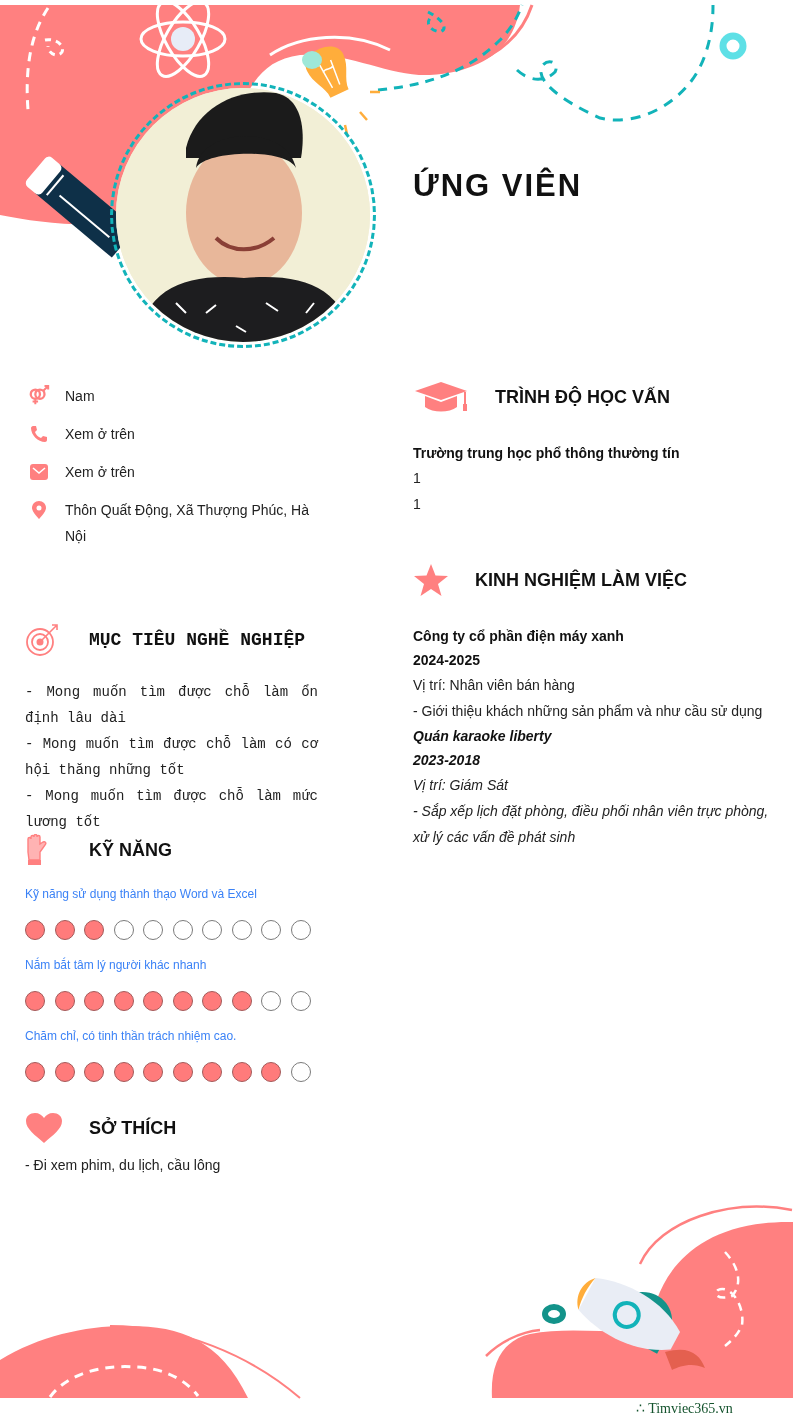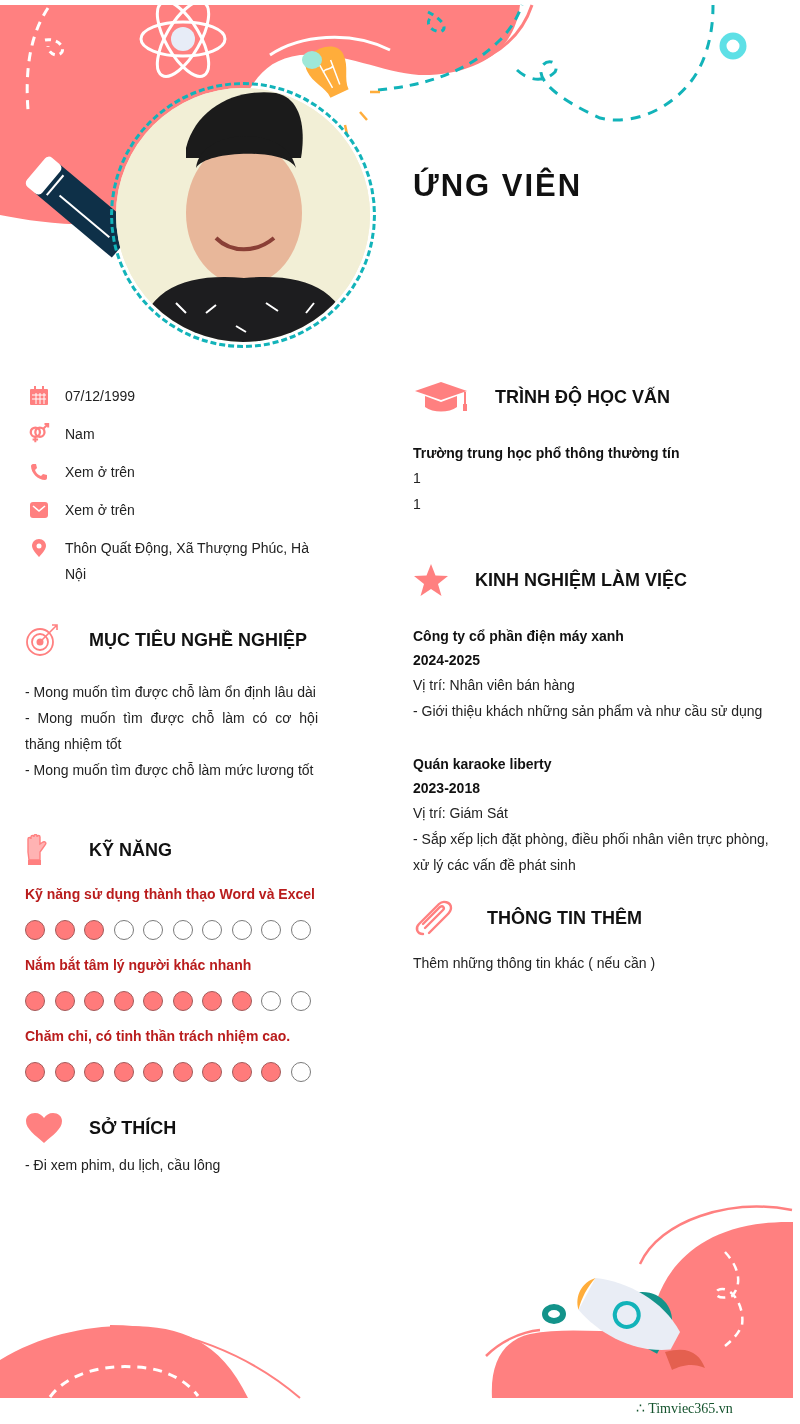--- a/index.html
+++ b/index.html
@@ -22,21 +22,21 @@
   .contact-row .ic { width: 22px; height: 22px; margin-right: 15px; margin-top: 2px; flex: 0 0 22px; display: flex; align-items: center; justify-content: center; }
   .contact-row .txt { font-size: 14px; line-height: 26px; color: #222; }
 
   .section-title { display: flex; align-items: center; gap: 14px; }
   .section-title .ic { width: 40px; height: 36px; display: flex; align-items: center; justify-content: flex-start; }
   .section-title .t { font-size: 18px; font-weight: 700; color: #111; }
 
   .left-col { position: absolute; left: 25px; width: 293px; }
   .para { font-size: 14px; line-height: 26px; color: #222; text-align: justify; }
 
-  .skill-label { font-size: 14px; line-height: 20px; color: #b91c1c; font-weight: bold; }
+  .skill-label { font-size: 12px; line-height: 20px; color: #3b82f6; }
   .dots { display: flex; gap: 9.5px; margin: 16px 0 15px 0; }
   .dot { width: 20px; height: 20px; border-radius: 50%; border: 1.5px solid #7b7b7b; background: #fff; }
   .dot.on { background: #ff7b7b; border-color: #a35a5a; }
 
   .right-col { position: absolute; left: 413px; width: 370px; }
   .bold { font-weight: 700; font-size: 14px; line-height: 24px; color: #111; }
   .line { font-size: 14px; line-height: 26px; color: #222; }
 
   .watermark { position: absolute; left: 636px; top: 1400px; font-family: Liberation Serif, serif; font-size: 14px; color: #14532d; }
 </style>
@@ -111,31 +111,20 @@
       <path d="M20,254 C30,200 70,185 128,190 C190,185 225,200 240,254 Z" fill="#1d1d1f"></path>
       <path d="M60,215 l10,10 M90,225 l10,-8 M150,215 l12,8 M190,225 l8,-10 M120,238 l10,6" stroke="#ffffff" stroke-width="2"></path>
     </svg>
   </div>
 
   <div class="name">ỨNG VIÊN</div>
 
   <div class="contact">
     <div class="contact-row">
       <span class="ic">
-        <svg width="20" height="20" viewBox="0 0 20 20">
-            <rect x="1" y="3" width="18" height="16" rx="1" fill="#ff8080"></rect>
-            <rect x="5" y="0" width="2" height="5" fill="#ff8080"></rect>
-            <rect x="13" y="0" width="2" height="5" fill="#ff8080"></rect>
-            <path d="M3,9 H17 M3,13 H17 M7,7 V18 M11,7 V18 M15,7 V18" stroke="#fff" stroke-width="1"></path>
-          </svg>
-      </span>
-      <span class="txt">07/12/1999</span>
-    </div>
-    <div class="contact-row">
-      <span class="ic">
         <svg width="24" height="22" viewBox="0 0 24 22">
             <circle cx="8" cy="9" r="5" fill="none" stroke="#ff8080" stroke-width="2.5"></circle>
             <circle cx="13" cy="9" r="5" fill="none" stroke="#ff8080" stroke-width="2.5"></circle>
             <path d="M8,14 V20 M5,17 H11 M17,5 L22,0 M18,0 H22 V4" stroke="#ff8080" stroke-width="2.2" fill="none"></path>
           </svg>
       </span>
       <span class="txt">Nam</span>
     </div>
     <div class="contact-row">
       <span class="ic">
@@ -158,35 +147,35 @@
       <span class="ic">
         <svg width="14" height="18" viewBox="0 0 14 18">
             <path d="M7,0 C11,0 14,3 14,7 C14,11 7,18 7,18 C7,18 0,11 0,7 C0,3 3,0 7,0 Z" fill="#ff8080"></path>
             <circle cx="7" cy="7" r="2.5" fill="#fff"></circle>
           </svg>
       </span>
       <span class="txt">Thôn Quất Động, Xã Thượng Phúc, Hà Nội</span>
     </div>
   </div>
 
-  <div class="left-col" style="top:622px;">
+  <div class="left-col" style="top:622px;font-family:Liberation Mono, monospace;">
     <div class="section-title">
       <span class="ic" style="width:50px;">
         <svg width="34" height="34" viewBox="0 0 34 34">
             <circle cx="15" cy="19" r="13" fill="none" stroke="#ff8080" stroke-width="1.8"></circle>
             <circle cx="15" cy="19" r="8" fill="none" stroke="#ff8080" stroke-width="1.8"></circle>
             <circle cx="15" cy="19" r="3.5" fill="#ff8080"></circle>
             <path d="M15,19 L31,3 M27,2 L32,2 L32,7" stroke="#ff8080" stroke-width="1.6" fill="none"></path>
           </svg>
       </span>
       <span class="t">MỤC TIÊU NGHỀ NGHIỆP</span>
     </div>
     <div style="margin-top:21px;">
       <div class="para">- Mong muốn tìm được chỗ làm ổn định lâu dài</div>
-      <div class="para">- Mong muốn tìm được chỗ làm có cơ hội thăng nhiệm tốt</div>
+      <div class="para">- Mong muốn tìm được chỗ làm có cơ hội thăng những tốt</div>
       <div class="para">- Mong muốn tìm được chỗ làm mức lương tốt</div>
     </div>
   </div>
 
   <div class="left-col" style="top:832px;">
     <div class="section-title">
       <span class="ic" style="width:50px;">
         <svg width="24" height="32" viewBox="0 0 24 32">
             <path d="M3,12 L3,5 C3,3 6,3 6,5 L6,3 C6,1 9,1 9,3 L9,2 C9,0 12,0 12,2 L12,3 C12,1 15,1 15,3 L15,10 L18,8 C20,7 22,9 20,11 L15,18 L15,26 L4,26 L3,18 Z" fill="#ffb3b3" stroke="#ff8080" stroke-width="1.4"></path>
             <rect x="3" y="26" width="13" height="5" fill="#ff8080"></rect>
@@ -276,34 +265,23 @@
           </svg>
       </span>
       <span class="t">KINH NGHIỆM LÀM VIỆC</span>
     </div>
     <div style="margin-top:26px;">
       <div class="bold">Công ty cổ phần điện máy xanh</div>
       <div class="bold">2024-2025</div>
       <div class="line">Vị trí: Nhân viên bán hàng</div>
       <div class="line">- Giới thiệu khách những sản phẩm và như cầu sử dụng</div>
     </div>
-    <div style="margin-top:28px;">
+    <div style="font-style:italic;">
       <div class="bold">Quán karaoke liberty</div>
       <div class="bold">2023-2018</div>
       <div class="line">Vị trí: Giám Sát</div>
       <div class="line">- Sắp xếp lịch đặt phòng, điều phối nhân viên trực phòng, xử lý các vấn đề phát sinh</div>
     </div>
   </div>
 
-  <div class="right-col" style="top:900px;">
-    <div class="section-title">
-      <span class="ic" style="width:60px;">
-        <svg width="44" height="40" viewBox="0 0 44 40">
-            <path d="M10,36 C4,36 2,30 6,26 L26,6 C30,2 38,4 38,10 C38,13 36,15 34,17 L16,35 M12,30 L30,12 C32,10 30,7 27,9 L10,26" stroke="#ff8080" stroke-width="2.4" fill="none" stroke-linecap="round"></path>
-          </svg>
-      </span>
-      <span class="t">THÔNG TIN THÊM</span>
-    </div>
-    <div class="line" style="margin-top:14px;">Thêm những thông tin khác ( nếu cần )</div>
-  </div>
 
   <div class="watermark">∴ Timviec365.vn</div>
 </div>
 
 </body></html>

